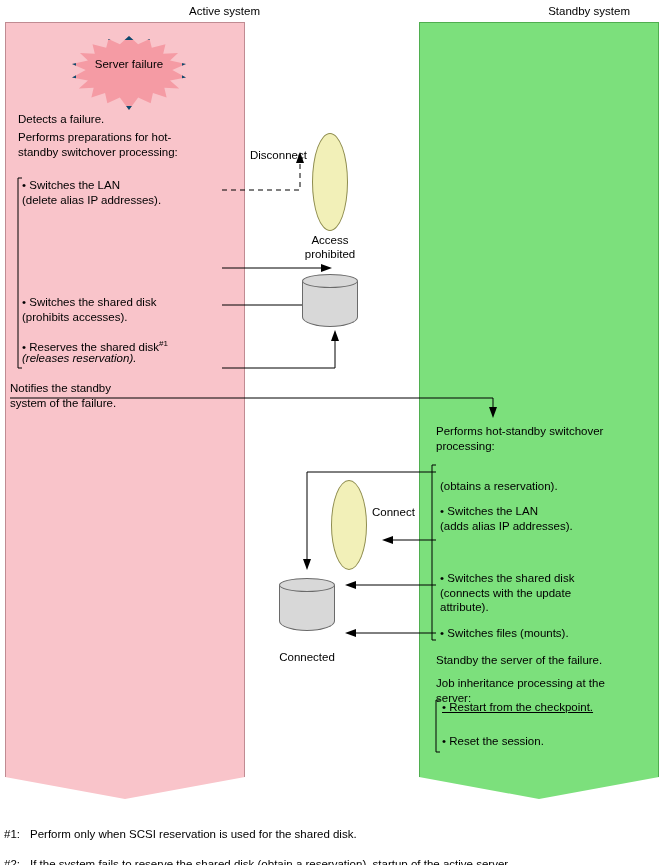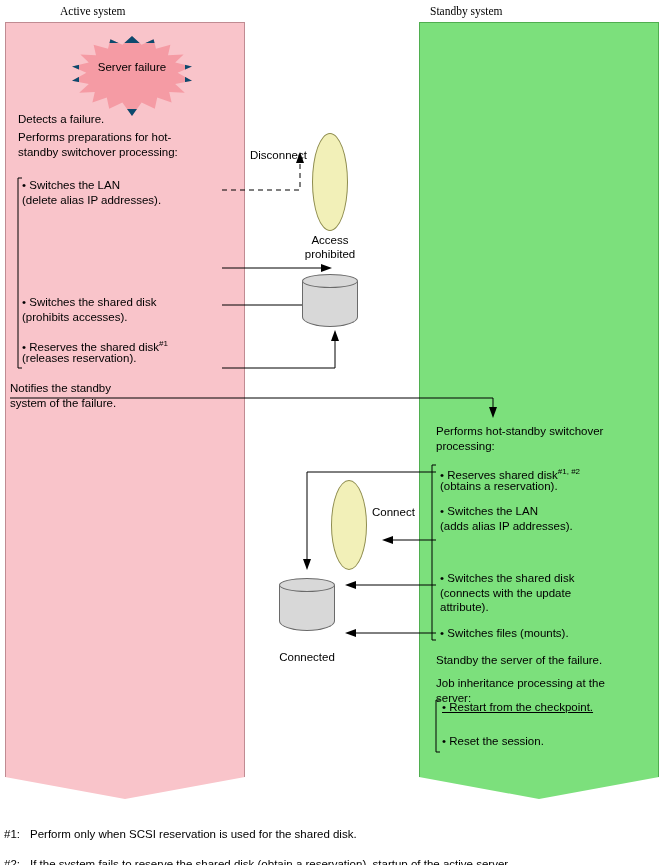--- a/index.html
+++ b/index.html
@@ -18,23 +18,22 @@
   }
   .canvas {
     position: absolute;
     left: 0; top: 0;
     width: 664px;
     height: 865px;
   }
   .col-title {
     position: absolute;
     font-size: 11.5px;
-    text-align: left;
+    text-align: right;
     white-space: nowrap;
-    font-family: Liberation Serif, serif;
   }
   #active-title { left: 60px; top: 5px; width: 200px; }
   #standby-title { left: 430px; top: 5px; width: 200px; }
 
   
   .band {
     position: absolute;
     width: 240px;
   }
   .band .body {
@@ -53,21 +52,21 @@
   #standby-band { left: 419px; top: 22px; }
   #standby-band .body { height: 755px; background: #7ce07c; border: 1px solid #4fae4f; border-bottom: none;}
   #standby-band .tip { border-top: 22px solid #7ce07c; }
 
   
   #server-failure {
     position: absolute;
     left: 72px; top: 36px;
     width: 106px; height: 66px;
     background: #f59ba4;
-    border: 7px solid #0c4a6e;
+    border: 4px solid #0c4a6e;
     clip-path: polygon(
       50% 0%, 58% 11%, 68% 4%, 70% 16%, 82% 11%, 80% 24%, 93% 23%, 86% 33%,
       100% 38%, 88% 46%, 100% 56%, 86% 60%, 94% 71%, 81% 70%, 83% 83%,
       71% 77%, 69% 91%, 58% 83%, 50% 100%, 42% 83%, 31% 91%, 29% 77%,
       17% 83%, 19% 70%, 6% 71%, 14% 60%, 0% 56%, 12% 46%, 0% 38%,
       14% 33%, 7% 23%, 20% 24%, 18% 11%, 30% 16%, 32% 4%, 42% 11%
     );
   }
   #server-failure .label {
     position: absolute;
@@ -180,21 +179,21 @@
 
   <div class="txt" style="left:18px; top:112px; width:230px;">Detects a failure.</div>
   <div class="txt" style="left:18px; top:130px; width:235px;">Performs preparations for hot-
 standby switchover processing:</div>
 
   <div class="txt" style="left:22px; top:178px; width:225px;">• Switches the LAN
    (delete alias IP addresses).</div>
   <div class="txt" style="left:22px; top:295px; width:225px;">• Switches the shared disk
    (prohibits accesses).</div>
   <div class="txt" style="left:22px; top:337px; width:225px;"><span>• Reserves the shared disk</span><sup>#1</sup></div>
-  <div class="txt" style="left:22px; top:351px; width:225px;">   (releases reservation).</div>
+  <div class="txt" style="left:22px; top:351px; width:225px;font-style:italic;">   (releases reservation).</div>
 
   <div class="txt" style="left:10px; top:381px; width:240px;">Notifies the standby
 system of the failure.</div>
 
   <svg class="overlay">
 
     <path d="M18,178 L18,368" stroke="#000" stroke-width="1" fill="none"></path>
     <path d="M18,178 L22,178" stroke="#000" stroke-width="1" fill="none"></path>
     <path d="M18,368 L22,368" stroke="#000" stroke-width="1" fill="none"></path>
 
@@ -253,21 +252,20 @@
     <div class="top"></div>
     <div class="side"></div>
     <div class="dlabel">Shared
 disk</div>
   </div>
   <div class="caption" style="left:259px; top:651px; width:96px;">Connected</div>
 
   <div class="txt" style="left:436px; top:424px; width:215px;">Performs hot-standby switchover
 processing:</div>
 
-  <div class="txt" style="left:440px; top:465px; width:210px;"><span>• Reserves shared disk</span><sup>#1, #2</sup></div>
   <div class="txt" style="left:440px; top:479px; width:210px;">   (obtains a reservation).</div>
   <div class="txt" style="left:440px; top:504px; width:210px;">• Switches the LAN
    (adds alias IP addresses).</div>
   <div class="txt" style="left:440px; top:571px; width:210px;">• Switches the shared disk
    (connects with the update
    attribute).</div>
   <div class="txt" style="left:440px; top:626px; width:210px;">• Switches files (mounts).</div>
 
   <div class="txt" style="left:436px; top:653px; width:215px;">Standby the server of the failure.</div>
   <div class="txt" style="left:436px; top:676px; width:215px;">Job inheritance processing at the

